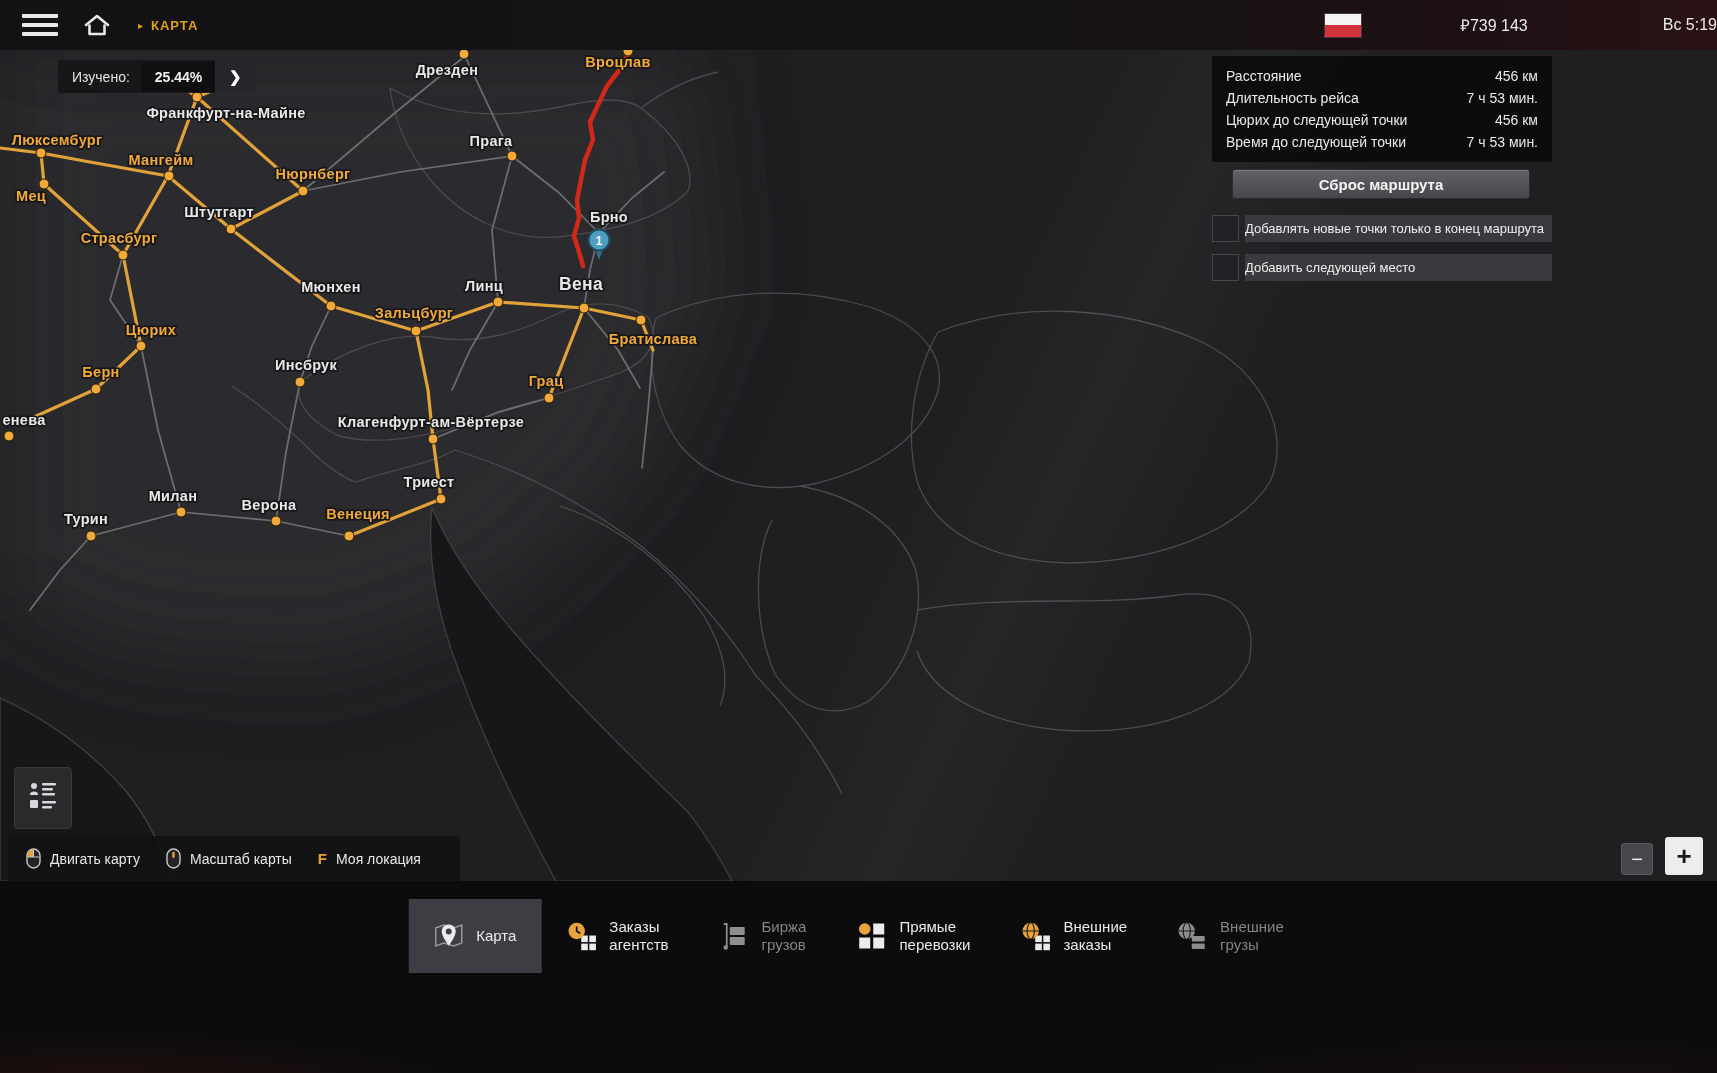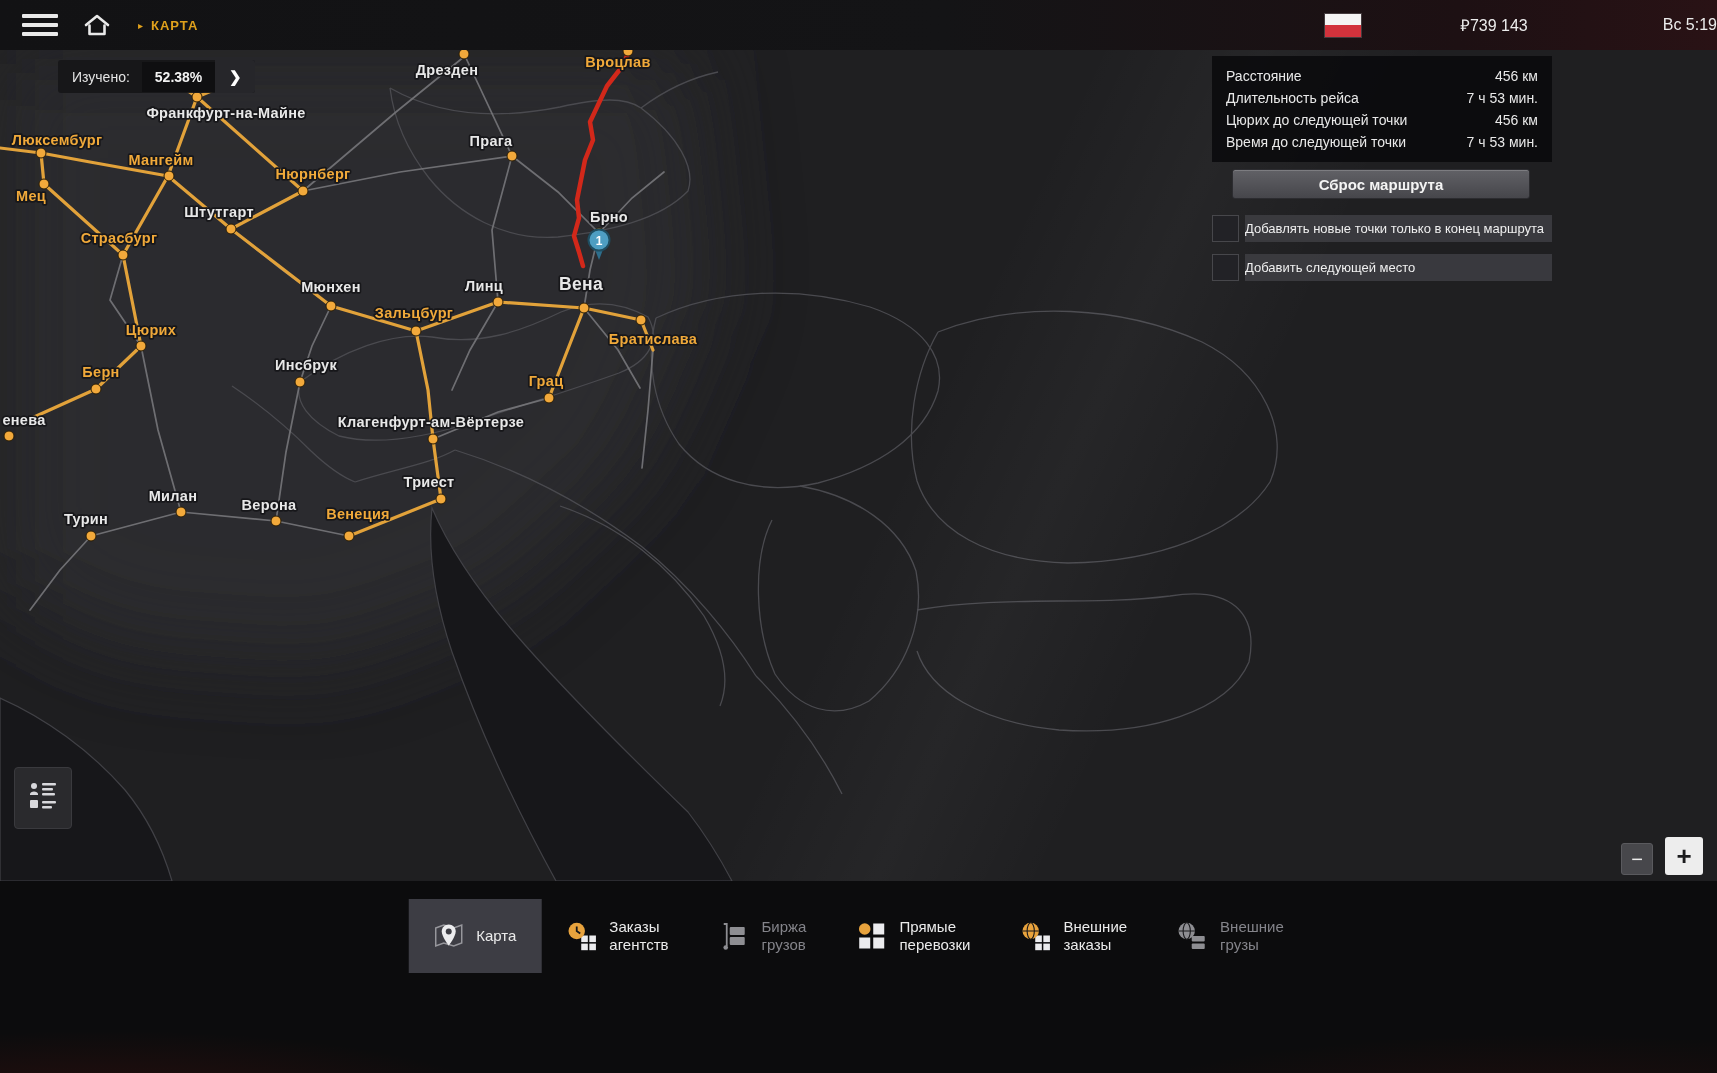--- a/index.html
+++ b/index.html
@@ -251,21 +251,21 @@
       <path d="M -5,7 L 0,20 L 5,7 Z" fill="#2e6e8c"></path>
       <circle cx="0" cy="0" r="10.5" fill="#4e9ec2" stroke="#1f4d60" stroke-width="2"></circle>
       <text x="0" y="4.5" text-anchor="middle" font-size="12" font-weight="bold" fill="#ffffff">1</text>
     </g>
   </svg>
 
   <div class="reflection"></div>
 
   <div class="explored">
     <span class="exp-label">Изучено:</span>
-    <span class="exp-value">52.38%</span>
+    <span class="exp-value">25.44%</span>
     <button class="exp-arrow">❯</button>
   </div>
 
   <div class="route-panel">
     <div class="ri-rows">
       <div class="ri-row">
         <span>Расстояние</span>
         <span class="ri-val">456 км</span>
       </div>
       <div class="ri-row">
@@ -300,20 +300,42 @@
         <rect x="15" y="3" width="14" height="2.4" rx="1"></rect>
         <rect x="15" y="8" width="11" height="2.4" rx="1"></rect>
         <rect x="15" y="13" width="13" height="2.4" rx="1"></rect>
         <rect x="3" y="20" width="8" height="8" rx="1"></rect>
         <rect x="15" y="21" width="14" height="2.4" rx="1"></rect>
         <rect x="15" y="26" width="10" height="2.4" rx="1"></rect>
       </g>
     </svg>
   </button>
 
+  <div class="hints">
+    <div class="hint">
+      <svg width="15" height="21" viewBox="0 0 15 21">
+        <rect x="1" y="1" width="13" height="19" rx="6.5" fill="#242426" stroke="#c9c9cd" stroke-width="1.4"></rect>
+        <path d="M7.5 1.5 C4 1.5 1.6 4.2 1.6 7.6 L1.6 9 L7.5 9 Z" fill="#e8a33d"></path>
+        <line x1="7.5" y1="1.5" x2="7.5" y2="9" stroke="#c9c9cd" stroke-width="1"></line>
+        <line x1="1.6" y1="9" x2="13.4" y2="9" stroke="#c9c9cd" stroke-width="1"></line>
+      </svg>
+      <span>Двигать карту</span>
+    </div>
+    <div class="hint">
+      <svg width="15" height="21" viewBox="0 0 15 21">
+        <rect x="1" y="1" width="13" height="19" rx="6.5" fill="#242426" stroke="#c9c9cd" stroke-width="1.4"></rect>
+        <rect x="6.3" y="3.8" width="2.4" height="6.2" rx="1.2" fill="#e8a33d"></rect>
+      </svg>
+      <span>Масштаб карты</span>
+    </div>
+    <div class="hint">
+      <span class="hint-key">F</span>
+      <span>Моя локация</span>
+    </div>
+  </div>
 
   <div class="zoom">
     <button class="zoom-out">−</button>
     <button class="zoom-in">+</button>
   </div>
 </div>
 
 <div class="bottom">
   <nav class="nav">
 

